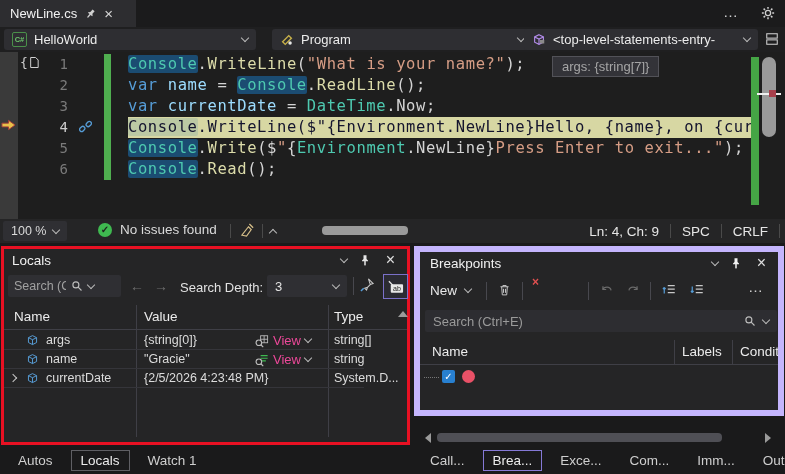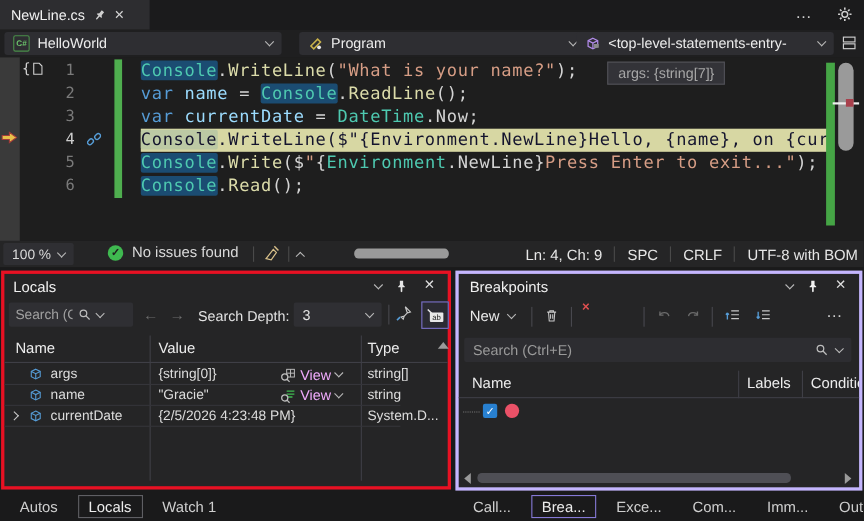--- a/index.html
+++ b/index.html
@@ -101,31 +101,31 @@
   .scrollup{position:absolute;left:394px;top:62px;width:0;height:0;
     border-left:5px solid transparent;border-right:5px solid transparent;border-bottom:6px solid #9a9a9a}
   .l-rows{position:absolute;left:0;top:82px;width:360px}
   .lrow{position:relative;height:19px;border-bottom:1px solid #35353a;color:#dcdcdc;font-size:12.5px}
   .lr-exp{position:absolute;left:6px;top:6px;width:6px;height:6px;
     border-right:1.3px solid #c8c8c8;border-bottom:1.3px solid #c8c8c8;transform:rotate(-45deg)}
   .lr-cube{position:absolute;left:22px;top:3px}
   .lr-name{position:absolute;left:42px;top:2px}
   .lr-value{position:absolute;left:140px;top:2px;white-space:nowrap}
   .lr-view{position:absolute;left:250px;top:0;height:19px;display:flex;align-items:center;gap:4px;
-    color:#f0abfc;font-size:13px}
+    color:#ec4899;font-size:13px}
   .lr-type{position:absolute;left:330px;top:2px;width:72px;overflow:hidden;white-space:nowrap}
 
   
   .tabstrip{position:absolute;top:205px;display:flex;gap:8px;align-items:center;height:24px}
   .ptab{padding:2px 9px;color:#cfcfcf;font-size:13.5px;border:1px solid transparent;white-space:nowrap}
   .ptab.active{border-color:#5f5f64;color:#ececec}
   .ptab.active.purple{border-color:#8579d6}
 
   
-  .bps{position:absolute;left:414px;top:3px;width:370px;height:200px;background:#252526;border:3px solid #c4b5fd}
+  .bps{position:absolute;left:414px;top:3px;width:370px;height:170px;background:#252526;border:6px solid #c4b5fd}
   .b-new{position:absolute;left:10px;top:31px;display:flex;align-items:center;gap:8px;color:#e8e8e8;font-size:13.5px}
   .b-ico{position:absolute;top:31px}
   .ball{width:13px;height:13px;border-radius:50%;background:#dcdcdc;position:relative}
   .ball.bx::after{content:"\00d7";position:absolute;left:-4px;top:-8px;color:#e05050;font-weight:bold;font-size:12px}
   .b-more{position:absolute;right:14px;top:26px;color:#d0d0d0;font-size:15px;letter-spacing:1px}
   .b-search{position:absolute;left:5px;top:58px;width:352px;height:22px;background:#2d2d31;border-radius:2px;
     display:flex;align-items:center;padding:0 8px;gap:7px;color:#9a9a9a;font-size:13px}
   .b-head{position:absolute;left:0;top:88px;width:100%;height:25px;border-bottom:1px solid #3f3f46;
     color:#ececec;font-size:13.5px;overflow:hidden}
   .bh-name{position:absolute;left:12px;top:4px}.bh-labels{position:absolute;left:262px;top:4px}
@@ -264,21 +264,20 @@
   <div class="ssep" style="left:262px"></div>
   <span class="chevup-btn chev up"></span>
   <div class="h-thumb"></div>
   <div class="status-right">
     <span>Ln: 4, Ch: 9</span>
     <span class="rsep"></span>
     <span>SPC</span>
     <span class="rsep"></span>
     <span>CRLF</span>
     <span class="rsep"></span>
-    <span>UTF-8 with BOM</span>
   </div>
 </div>
 
 <div class="panels">
 
   <div class="locals">
     <span class="w-title">Locals</span>
     <span class="w-chev chev" style="right:60px"></span>
     <span class="w-pin" style="right:36px">
       <svg width="12" height="13" viewBox="0 0 16 16">

